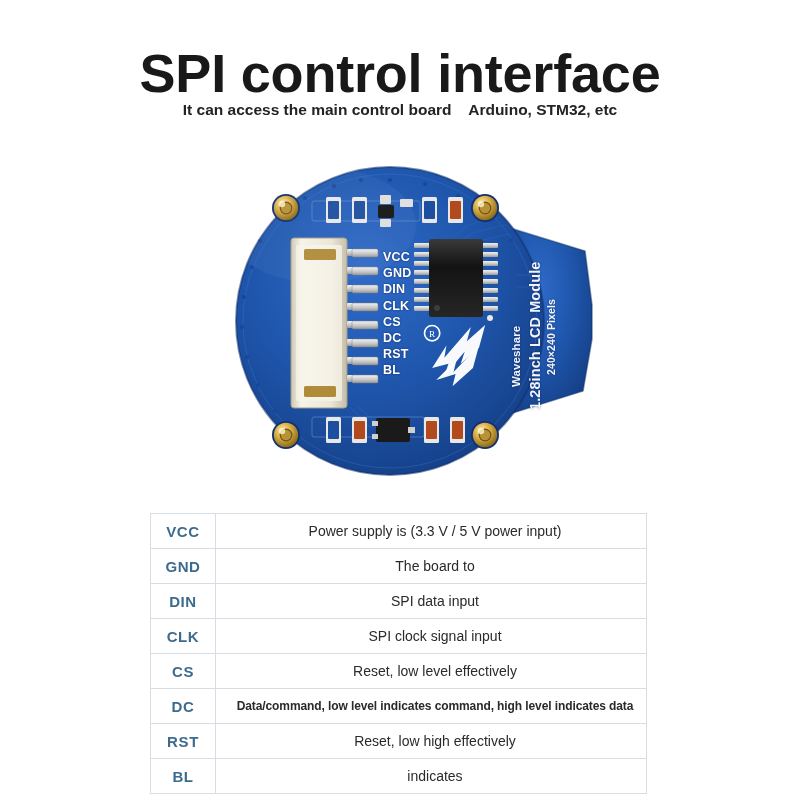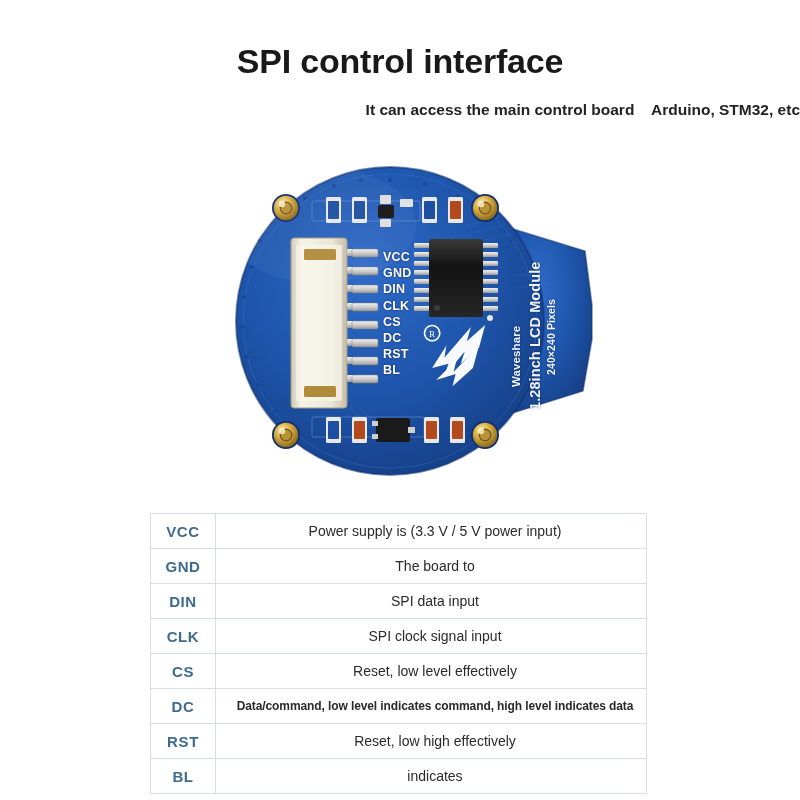--- a/index.html
+++ b/index.html
@@ -10,27 +10,27 @@
     font-family:"Liberation Sans", sans-serif;
     overflow:hidden;
     position:relative;
   }
   .page{position:relative;width:800px;height:800px;}
 
   
   .title{
     position:absolute;left:0;top:42px;width:800px;
     text-align:center;
-    font-size:34px;font-weight:700;color:#191919;
+    font-size:54px;font-weight:700;color:#191919;
     letter-spacing:-0.2px;
     font-family:"Liberation Sans", sans-serif;
   }
   .subtitle{
     position:absolute;left:0;top:101px;width:800px;
-    text-align:right;
+    text-align:center;
     font-size:15.5px;font-weight:600;color:#232323;
     white-space:pre;
     font-family:"Liberation Sans", sans-serif;
   }
 
   
   .board-wrap{
     position:absolute;left:200px;top:155px;width:420px;height:330px;
   }
   .board-svg{display:block;width:420px;height:330px;}

